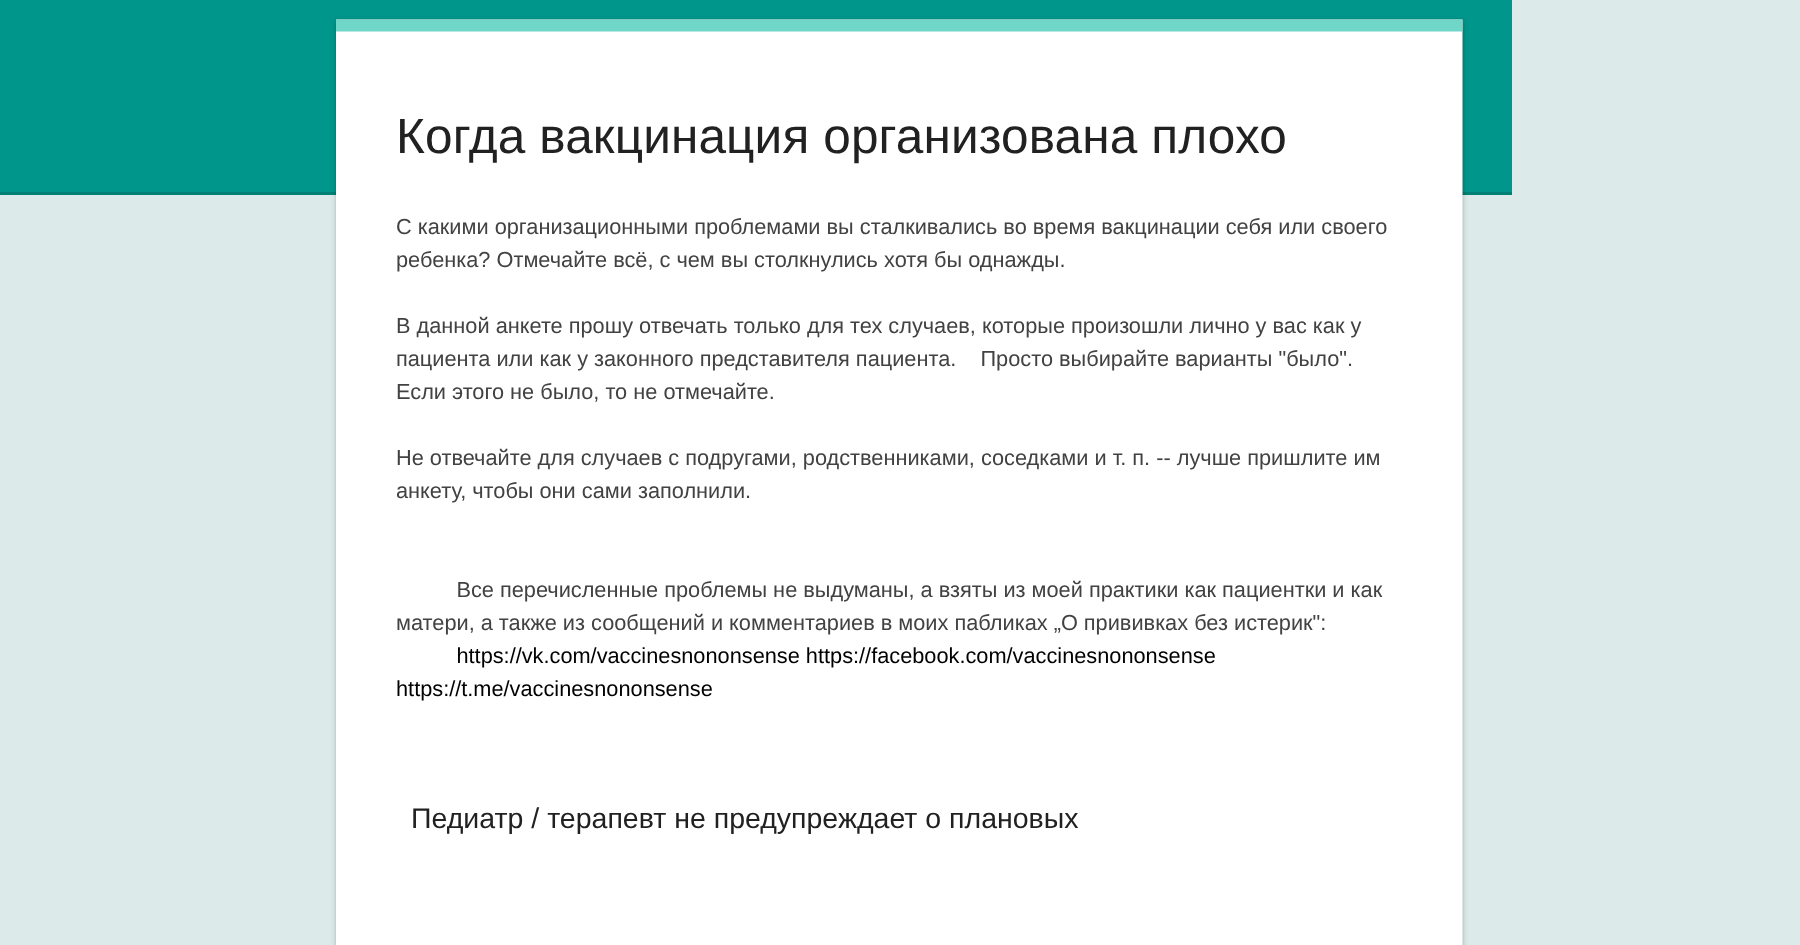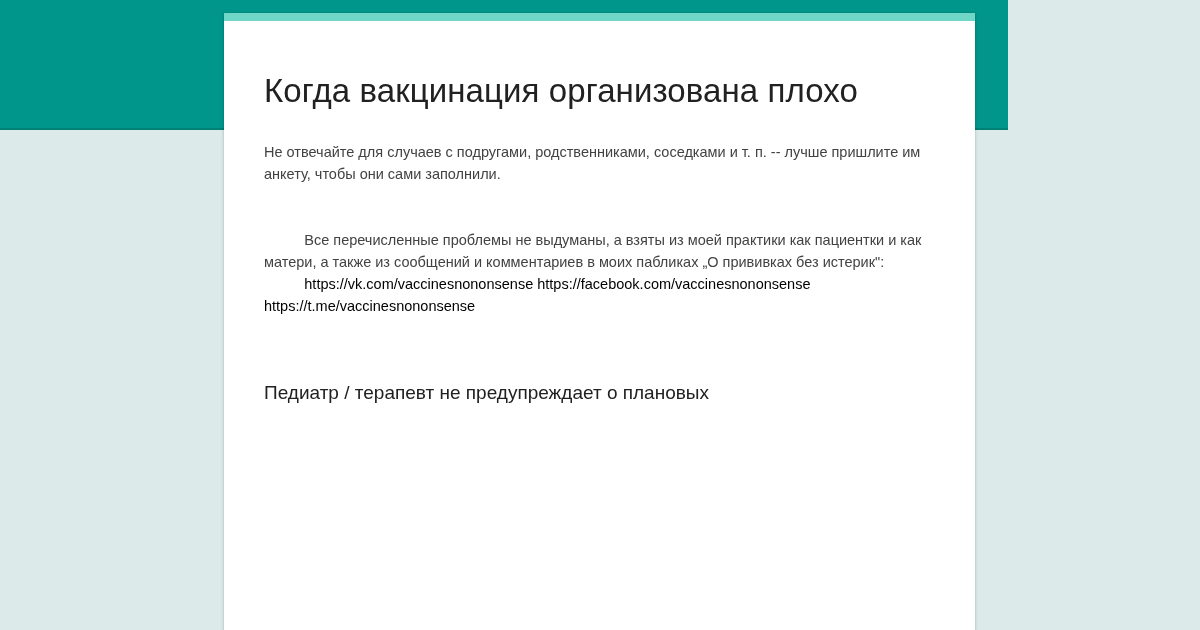--- a/index.html
+++ b/index.html
@@ -106,21 +106,21 @@
     word-break: break-word;
   }
   .desc-links a {
     color: #000000;
     text-decoration: none;
   }
 
   
   .section-heading {
     margin: 0;
-    padding: 40px 40px 0 40px;
+    padding: 40px 40px 0 50px;
     font-size: 19px;
     font-weight: 400;
     line-height: 28px;
     color: #212121;
   }
 </style>
 </head>
 <body>
 
 <div id="stage">
@@ -130,20 +130,22 @@
   <div class="band-bottom"></div>
 
   <div class="card">
     <div class="card-accent"></div>
 
     <div class="card-inner">
 
       <h1 class="form-title">Когда вакцинация организована плохо</h1>
 
       <div class="form-description">
+        <p>С какими организационными проблемами вы сталкивались во время вакцинации себя или своего ребенка? Отмечайте всё, с чем вы столкнулись хотя бы однажды.</p>
+        <p>В данной анкете прошу отвечать только для тех случаев, которые произошли лично у вас как у пациента или как у законного представителя пациента.    Просто выбирайте варианты "было". Если этого не было, то не отмечайте.</p>
         <p>Не отвечайте для случаев с подругами, родственниками, соседками и т. п. -- лучше пришлите им анкету, чтобы они сами заполнили.</p>
         <p>
           <span>Все перечисленные проблемы не выдуманы, а взяты из моей практики как пациентки и как матери, а также из сообщений и комментариев в моих пабликах „О прививках без истерик":</span>
           <span class="desc-links"><a href="#">https://vk.com/vaccinesnononsense</a> <a href="#">https://facebook.com/vaccinesnononsense</a> <a href="#">https://t.me/vaccinesnononsense</a></span>
         </p>
       </div>
 
       <h2 class="section-heading">Педиатр / терапевт не предупреждает о плановых</h2>
 
     </div>

